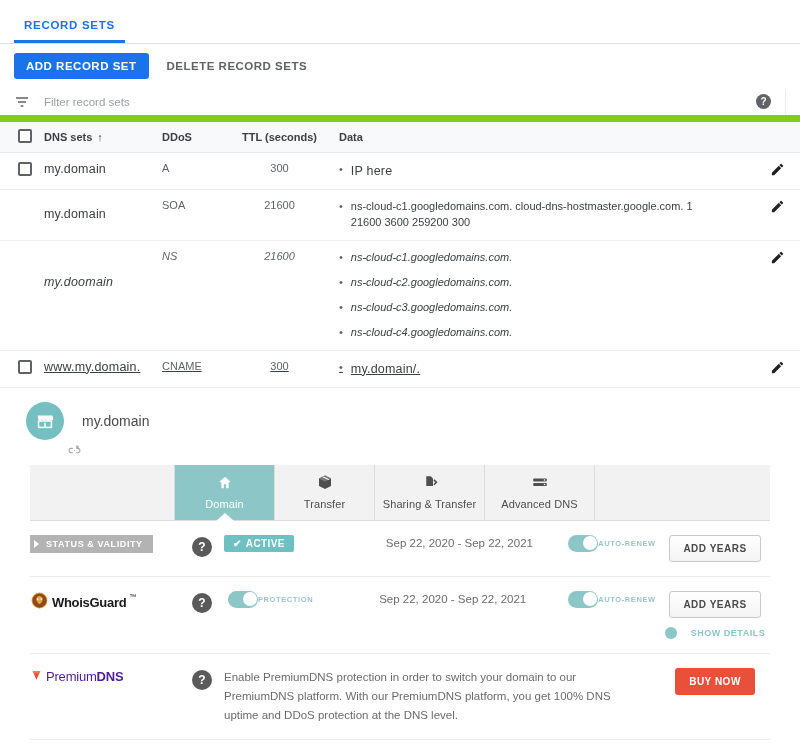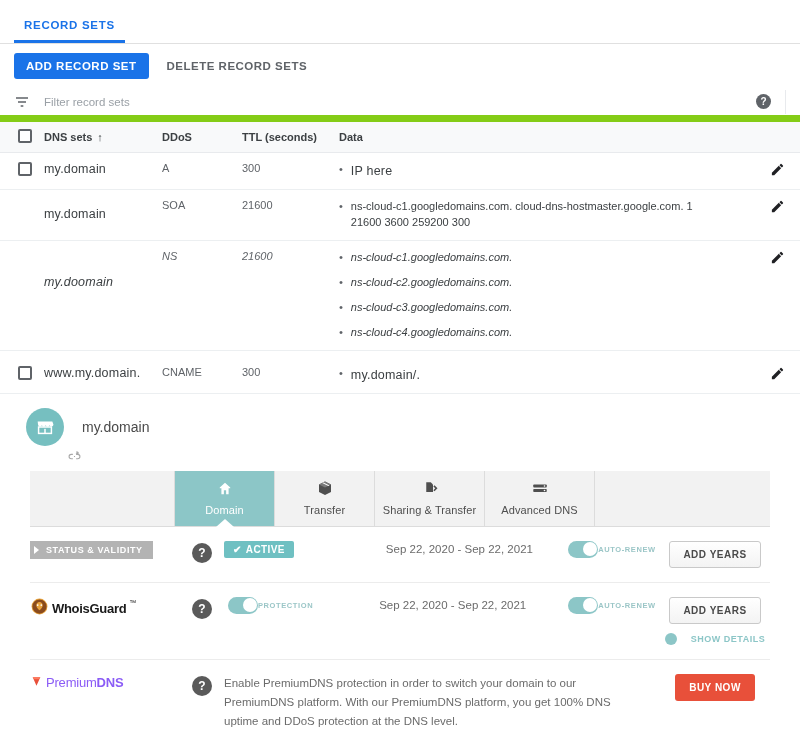--- a/index.html
+++ b/index.html
@@ -64,21 +64,21 @@
     text-align:left; padding:7px 0; border-bottom:1px solid #e8eaed;
     height: 25px; white-space:nowrap;
   }
   .rs-table td {
     font-size:11.5px; color:#3c4043; padding:7px 0;
     border-bottom:1px solid #eceff1; vertical-align:top;
   }
   .col-chk   { width: 44px; padding-left:18px !important; }
   .col-name  { width: 118px; }
   .col-type  { width: 80px; }
-  .col-ttl   { width: 85px; text-align:left; padding-right:22px !important; }
+  .col-ttl   { width: 85px; text-align:center; padding-right:22px !important; }
   .col-data  { }
   .col-edit  { width: 46px; text-align:center; }
 
   th.col-ttl { text-align:right; }
   th.col-data { color:#9aa0a6; font-weight:600; }
 
   .chk {
     width:14px;height:14px;border:2px solid #5f6368;border-radius:2px;
     display:inline-block; cursor:pointer; background:#fff;
   }
@@ -89,21 +89,21 @@
   .data-li { display:flex; align-items:flex-start; line-height:1.45; }
   .data-li .bullet { color:#5f6368; margin-right:8px; font-size:11px; line-height:1.45; }
   .data-li .txt { font-size:11px; color:#3c4043; }
   .data-big .txt { font-size:12.5px; letter-spacing:.2px; }
   .pencil { cursor:pointer; }
 
   
   .row-a td   { padding-top:9px; padding-bottom:9px; }
   .row-soa td { padding-top:9px; padding-bottom:9px; }
   .row-ns td  { padding-top:9px; padding-bottom:9px;font-style:italic; }
-  .row-cn td  { padding-top:15px; padding-bottom:9px; }
+  .row-cn td  { padding-top:9px; padding-bottom:9px;text-decoration:underline; }
   .row-soa .cell-name, .row-ns .cell-name { display:block; }
   .name-pad-1 { padding-top:7px; }
 
   
   .nc { padding: 14px 0 0 0; background:#fff; }
   .nc-head { display:flex; align-items:center; padding-left:26px; }
   .nc-avatar {
     width:38px;height:38px;border-radius:50%;background:#76bfc0;
     display:flex;align-items:center;justify-content:center; flex:none;
   }
@@ -185,21 +185,21 @@
   .sd-dot { width:12px;height:12px;border-radius:50%;background:#8cc6c7; display:inline-block;}
   .pdns-text { font-size:11.5px; color:#6b6b6b; line-height:1.65; max-width:420px; }
   .btn-buy {
     background:#e8503a; color:#fff; font-size:10px; font-weight:700;
     letter-spacing:.5px; border:none; border-radius:3px; padding:8px 14px;
     cursor:pointer; font-family:"Liberation Sans", sans-serif;
   }
   .logo-whois { display:flex; align-items:center; gap:3px; }
   .logo-whois-txt { font-size:13px; font-weight:800; color:#1a1a1a; letter-spacing:-.3px; }
   .logo-pdns { display:flex; align-items:center; gap:3px; }
-  .logo-pdns-txt { font-size:13px; color:#8b5cf6; letter-spacing:-.2px;text-align:center; }
+  .logo-pdns-txt { font-size:13px; color:#4c1d95; letter-spacing:-.2px;text-align:center; }
   .logo-pdns-txt b { font-weight:800; }
 </style>
 </head>
 <body>
 
 <div class="gcp">
 
   <div class="tabstrip">
     <div class="tab">RECORD SETS</div>
   </div>

